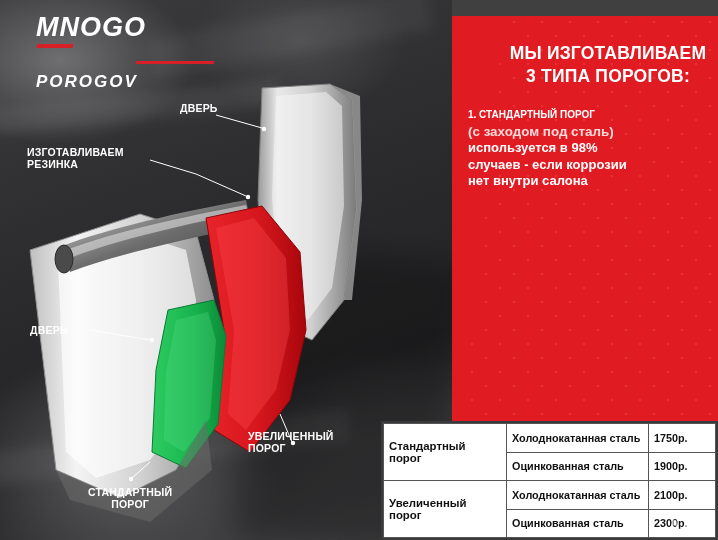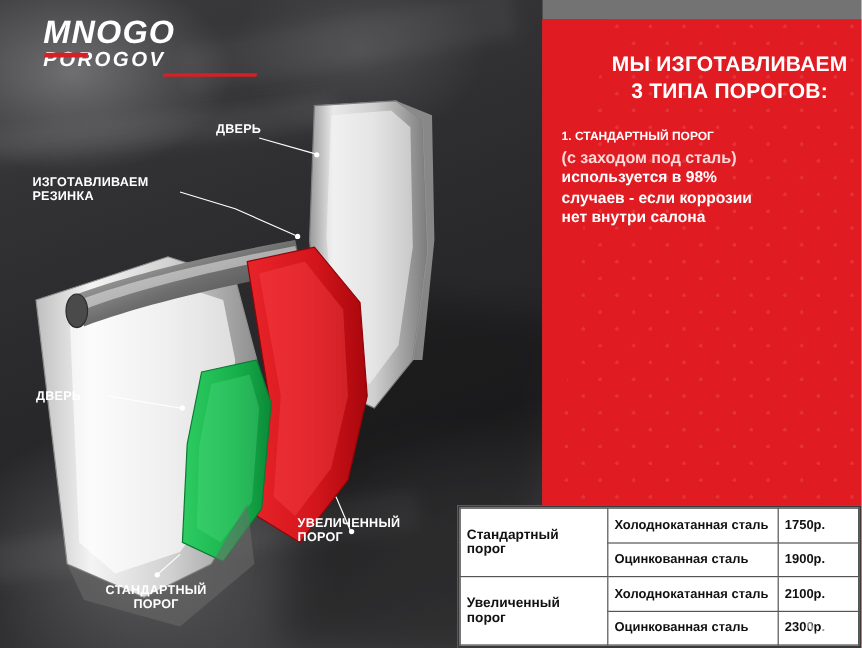--- a/index.html
+++ b/index.html
@@ -1,17 +1,17 @@
 <!DOCTYPE html>
 <html><head>
 <meta charset="utf-8">
 <style>
   html,body{margin:0;padding:0;background:#fff;}
   body{font-family:"Liberation Sans",sans-serif;}
-  #root{position:relative;width:718px;height:540px;overflow:hidden;background:#737373;}
+  #root{position:relative;width:718px;height:540px;overflow:hidden;background:#404040;}
 
   
   .left-panel{position:absolute;left:0;top:0;width:452px;height:540px;overflow:hidden;
     background:#2a2a2c;}
   .bg-blur{position:absolute;inset:0;
     background:
       radial-gradient(ellipse 190px 120px at 60px 60px,#6f6f71 0%,rgba(111,111,113,0) 70%),
       radial-gradient(ellipse 150px 110px at 300px 40px,#4a4a4c 0%,rgba(74,74,76,0) 70%),
       radial-gradient(ellipse 220px 160px at 120px 470px,#5d5d5f 0%,rgba(93,93,95,0) 75%),
       radial-gradient(ellipse 200px 150px at 380px 460px,#3a3a3c 0%,rgba(58,58,60,0) 75%),
@@ -21,21 +21,21 @@
   .s1{left:-20px;top:95px;width:300px;height:26px;transform:rotate(-6deg);}
   .s2{left:150px;top:15px;width:280px;height:40px;transform:rotate(-10deg);background:rgba(255,255,255,.05);}
   .s3{left:-10px;top:430px;width:360px;height:34px;transform:rotate(-7deg);background:rgba(255,255,255,.06);}
   .s4{left:250px;top:250px;width:200px;height:300px;transform:rotate(8deg);background:rgba(0,0,0,.25);filter:blur(14px);}
 
   
   .logo{position:absolute;left:36px;top:14px;width:180px;height:52px;}
   .logo .l1{font-size:27px;font-weight:bold;font-style:italic;color:#fff;letter-spacing:1px;
     line-height:26px;font-family:"Liberation Sans",sans-serif;}
   .logo .l2{font-size:17px;font-weight:bold;font-style:italic;color:#fff;letter-spacing:2px;
-    line-height:19px;}
+    line-height:19px;margin-top:32px;}
   .logo .bar{position:absolute;left:1px;top:30px;width:36px;height:4px;background:#d61f26;transform:skewX(-18deg);}
   .logo .bar2{position:absolute;left:100px;top:47px;width:78px;height:3px;background:#d61f26;transform:skewX(-18deg);}
 
   
   .illu{position:absolute;left:0;top:0;width:452px;height:540px;}
 
   .label{position:absolute;color:#fff;font-size:10.5px;font-weight:bold;line-height:12px;letter-spacing:.2px;}
 
   
   .right-panel{position:absolute;left:452px;top:16px;width:312px;height:540px;

